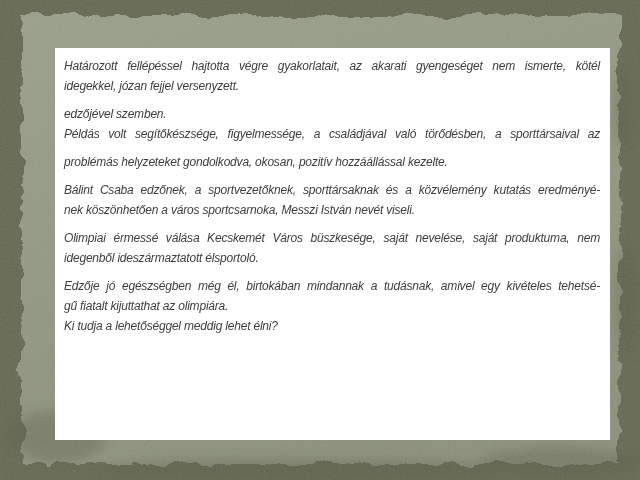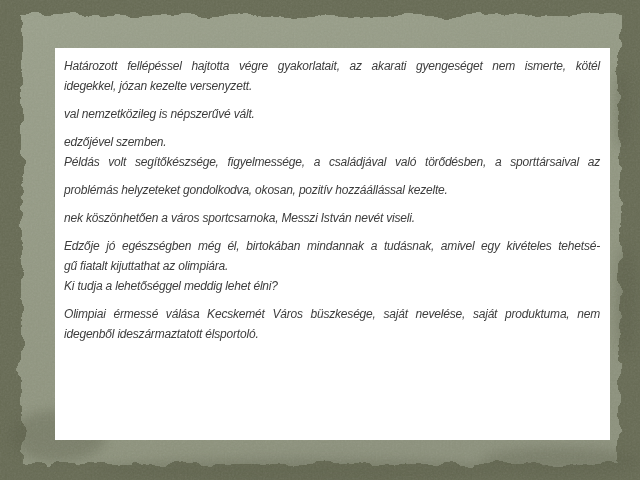--- a/index.html
+++ b/index.html
@@ -99,40 +99,40 @@
       <ellipse class="stain" cx="622" cy="110" rx="8" ry="40"></ellipse>
     </g>
 
     <rect x="0" y="0" width="640" height="480" filter="url(#grain)" opacity="0.12"></rect>
   </svg>
 
   <div class="textbox">
     <div class="text-block">
         <p>
           <span class="line fill">Határozott fellépéssel hajtotta végre gyakorlatait, az akarati gyengeséget nem ismerte, kötél</span>
-          <span class="line">idegekkel, józan kezelte versenyzett.</span>
+          <span class="line">idegekkel, józan fejjel versenyzett.</span>
         </p>
         <p>
-          <span class="line">val nemzetközileg is népszerűvé vált.</span>
         </p>
         <p>
           <span class="line">edzőjével szemben.</span>
           <span class="line fill">Példás volt segítőkészsége, figyelmessége, a családjával való törődésben, a sporttársaival az</span>
         </p>
         <p>
           <span class="line">problémás helyzeteket gondolkodva, okosan, pozitív hozzáállással kezelte.</span>
         </p>
         <p>
+          <span class="line fill">Bálint Csaba edzőnek, a sportvezetőknek, sporttársaknak és a közvélemény kutatás eredményé-</span>
           <span class="line">nek köszönhetően a város sportcsarnoka, Messzi István nevét viseli.</span>
+        </p>
+        <p>
+          <span class="line fill">Olimpiai érmessé válása Kecskemét Város büszkesége, saját nevelése, saját produktuma, nem</span>
+          <span class="line">idegenből ideszármaztatott élsportoló.</span>
         </p>
         <p>
           <span class="line fill">Edzője jó egészségben még él, birtokában mindannak a tudásnak, amivel egy kivételes tehetsé-</span>
           <span class="line">gű fiatalt kijuttathat az olimpiára.</span>
           <span class="line">Ki tudja a lehetőséggel meddig lehet élni?</span>
-        </p>
-        <p>
-          <span class="line fill">Olimpiai érmessé válása Kecskemét Város büszkesége, saját nevelése, saját produktuma, nem</span>
-          <span class="line">idegenből ideszármaztatott élsportoló.</span>
         </p>
       </div>
   </div>
 
 </div>
 
 </body></html>

